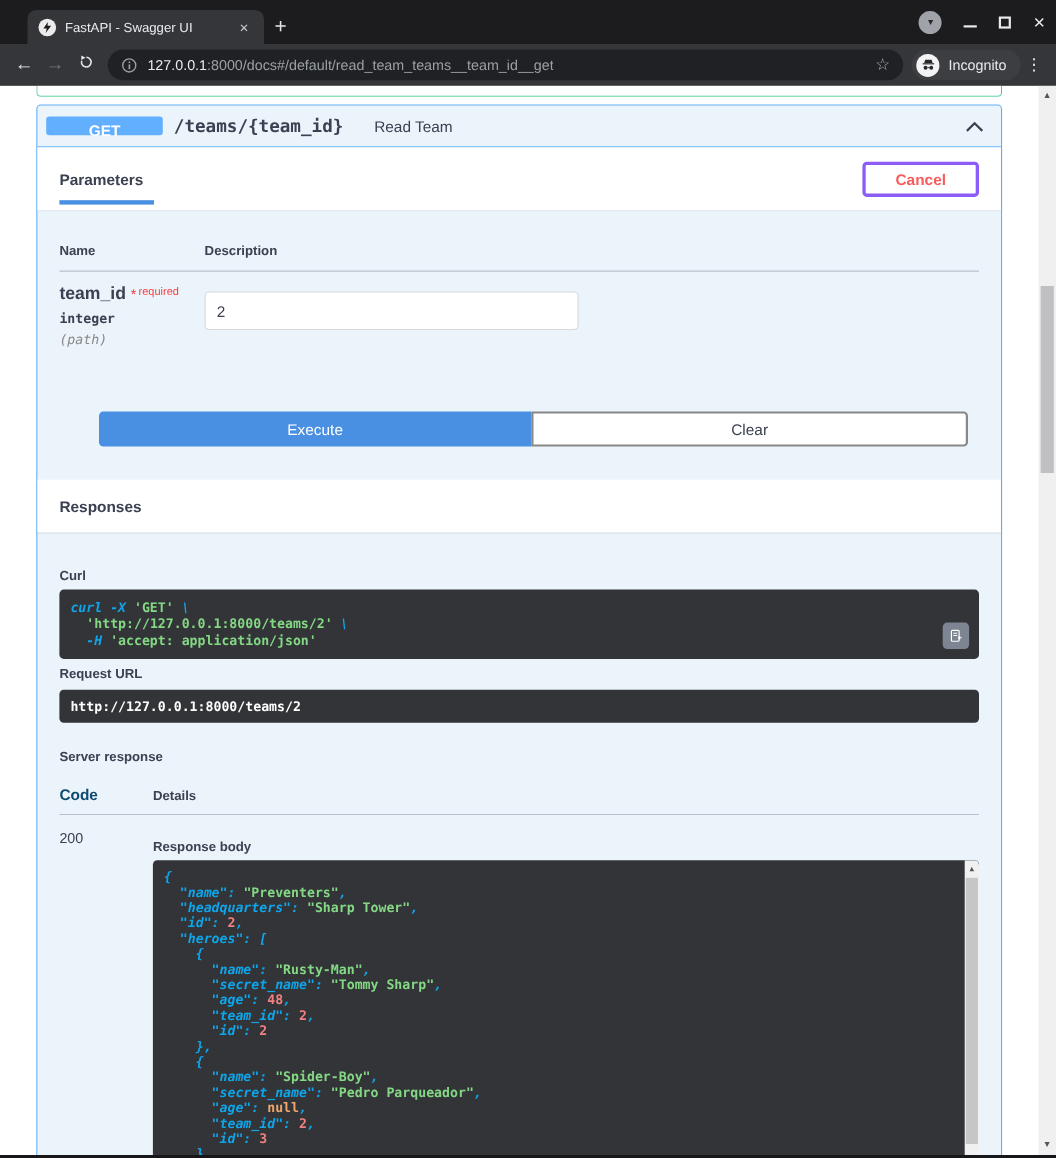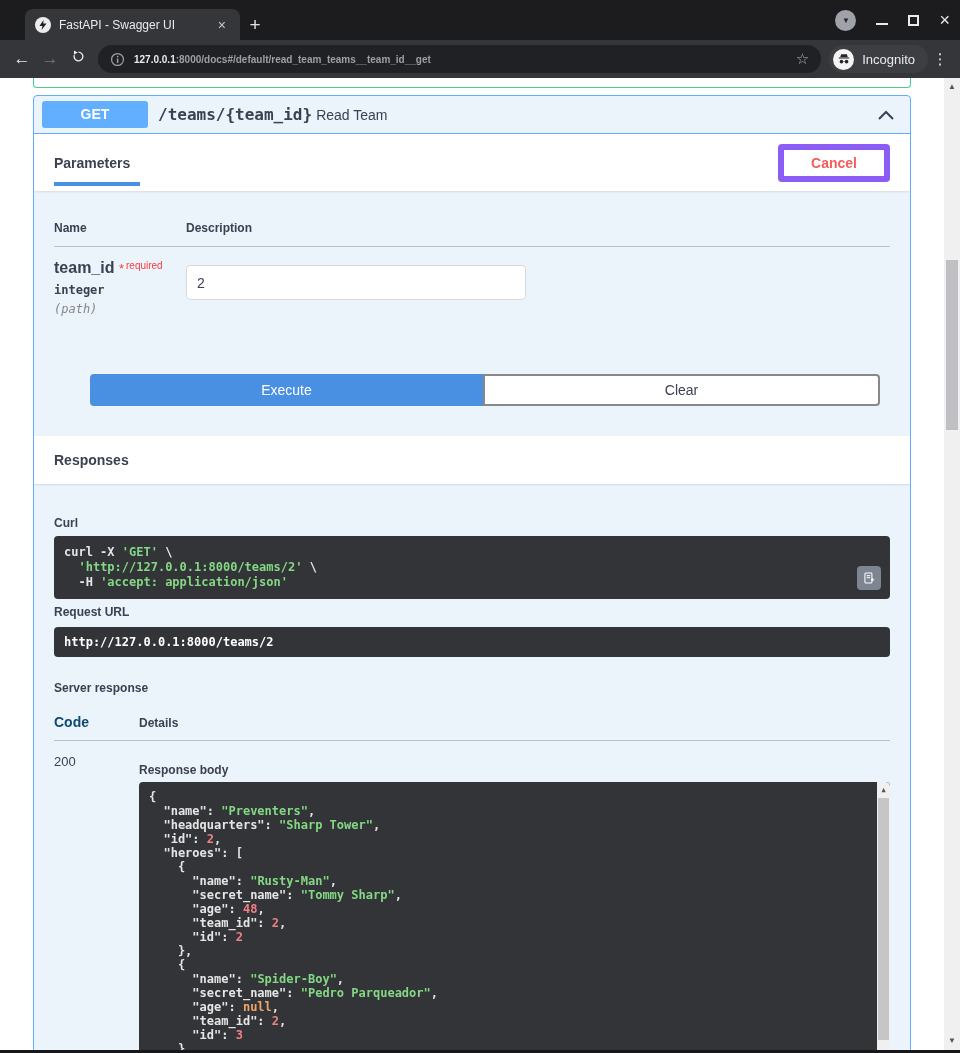--- a/index.html
+++ b/index.html
@@ -32,52 +32,52 @@
   .win-max { width:11px; height:11px; border:2px solid #e8eaed; }
   .win-close { color:#e8eaed; font-size:18px; line-height:1; }
 
   .toolbar { height:38px; background:#35363a; display:flex; align-items:center; padding:0 8px; flex:none; }
   .navbtn { width:28px; text-align:center; font-size:17px; color:#e8eaed; flex:none; }
   .navbtn.fwd { color:#73777c; }
   .urlbar {
     flex:1; height:28px; background:#202124; border-radius:14px; margin:0 6px 0 6px;
     display:flex; align-items:center; gap:9px; padding:0 12px; min-width:0;
   }
-  .url-text { font-size:10px; color:#9aa0a6; white-space:nowrap; overflow:hidden;font-weight:bold; }
+  .url-text { font-size:13px; color:#9aa0a6; white-space:nowrap; overflow:hidden; }
   .url-host { color:#e8eaed; }
   .star { margin-left:auto; color:#aeb3b9; font-size:15px; flex:none; }
   .incog-chip { display:flex; align-items:center; gap:8px; height:28px; border-radius:14px;
     background:#3d3e42; padding:0 13px 0 4px; margin-left:2px; color:#e8eaed; font-size:13px; flex:none; }
   .incog-circle { width:21px; height:21px; border-radius:50%; background:#f4f4f4;
     display:flex; align-items:center; justify-content:center; }
   .menu-dots { color:#e8eaed; font-size:15px; width:24px; text-align:center; flex:none; }
 
   
   .page { flex:1; background:#ffffff; position:relative; overflow:hidden; }
   .content { position:absolute; left:33px; top:0; width:878px; }
 
   .prev-tail { height:10px; background:#fff; border:1px solid #49cc90; border-top:none;
     border-radius:0 0 4px 4px; }
 
   .opblock { margin-top:7px; background:#ebf3fb; border:1px solid #61affe; border-radius:4px; }
   .opblock-header { height:38px; display:flex; align-items:center; padding:0 8px; gap:0;
     border-bottom:1px solid #61affe; }
-  .method-badge { width:106px; height:27px; background:#61affe; border-radius:3px;
+  .method-badge { width:106px; height:17px; background:#61affe; border-radius:3px;
     color:#fff; font-weight:bold; font-size:14px; text-align:center; line-height:27px; flex:none; }
   .op-path { font-family:"DejaVu Sans Mono", monospace; font-weight:bold; font-size:16px;
     color:#3b4151; margin-left:10px; }
-  .op-summary { font-size:14px; color:#3b4151; margin-left:4px; }
+  .op-summary { font-size:14px; color:#3b4151; margin-left:28px; }
   .collapse { margin-left:auto; margin-right:6px; display:flex; }
 
   .section-header { height:57px; background:#fff; display:flex; align-items:center;
     padding:0 20px; box-shadow:0 1px 2px rgba(0,0,0,.1); position:relative; }
   .param-tab { font-size:14px; font-weight:bold; color:#3b4151; }
   .tab-underline { position:absolute; left:20px; bottom:5px; width:86px; height:4px; background:#4990e2; }
   .btn { border-radius:4px; background:#fff; font-size:14px; font-weight:bold; text-align:center; }
-  .btn-cancel { margin-left:auto; border:6px solid #8b5cf6; color:#f65c5c; padding:5px 27px; }
+  .btn-cancel { margin-left:auto; border:3px solid #8b5cf6; color:#f65c5c; padding:5px 27px; }
 
   .params-area { padding:30px 20px 0; }
   .cols-header { display:flex; font-size:12px; font-weight:bold; color:#3b4151; }
   .col-name { width:132px; flex:none; }
   .divider { border-bottom:1px solid rgba(59,65,81,.28); margin-top:11px; }
   .param-row { display:flex; padding-top:12px; }
   .pname { font-size:16px; font-weight:bold; color:#3b4151; }
   .pstar { color:#f93e3e; font-size:13px; }
   .preq { color:#f93e3e; font-size:10px; vertical-align:4px; margin-left:2px; }
   .ptype { font-family:"DejaVu Sans Mono", monospace; font-weight:bold; font-size:12px;
@@ -110,21 +110,21 @@
   .srv-label { margin-top:24px; }
   .code-cols { display:flex; margin-top:19px; }
   .code-col { width:85px; flex:none; font-size:14px; font-weight:bold; color:#0c4a6e; }
   .details-col { font-size:12px; font-weight:bold; color:#3b4151; align-self:flex-end; }
   .resp-row { display:flex; margin-top:13px; }
   .status-code { width:85px; flex:none; font-size:13px; color:#3b4151; }
   .resp-body-label { margin-top:9px; }
   .resp-col { flex:1; min-width:0; }
   .resp-block { margin-top:5px; padding:8px 24px 8px 10px; height:320px; position:relative; overflow:hidden; }
   .resp-block .code-line { line-height:14px; white-space:pre; }
-  .tk-p { color:#e5e5e5; }
+  .tk-p { color:#0ea5e9;font-style:italic; }
   .tk-s { color:#84d884; }
   .tk-n { color:#ef8181; }
   .tk-u { color:#efa66a; }
   .resp-scroll { position:absolute; top:0; right:0; width:13px; height:100%; background:#f0f0f0;
     border-radius:0 4px 4px 0; }
   .resp-scroll .arr { display:block; text-align:center; font-size:7px; color:#555; padding-top:4px; }
   .resp-thumb { position:absolute; top:16px; left:1px; width:11px; height:242px; background:#c6c6c6; }
 
   .page-scrollbar { position:absolute; top:0; right:0; width:16px; height:100%; background:#f0f0f1; }
   .page-scrollbar .arr { position:absolute; left:0; width:16px; text-align:center; font-size:8px; color:#555; }

